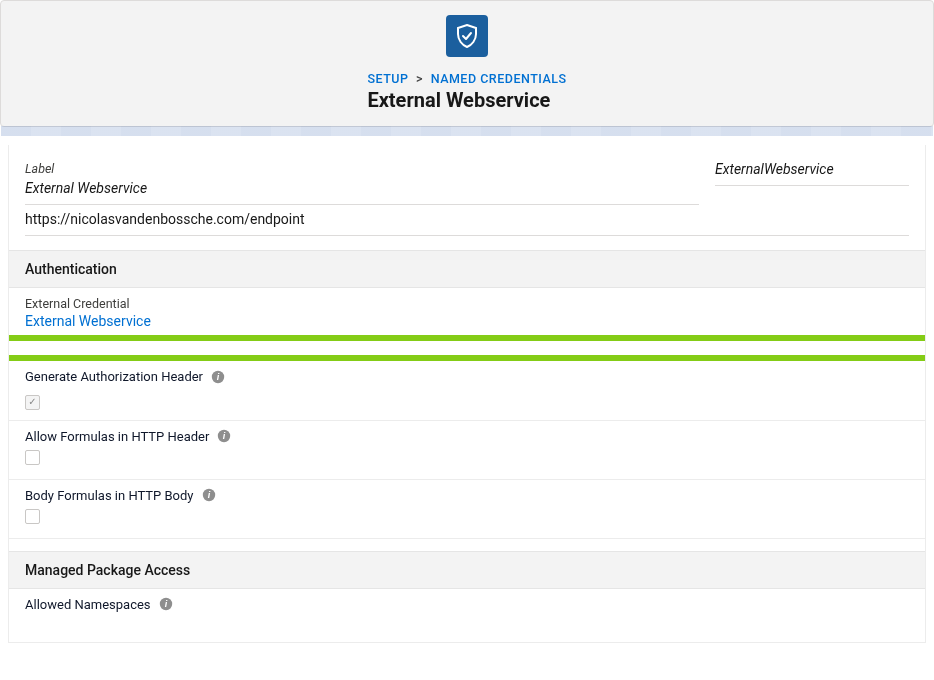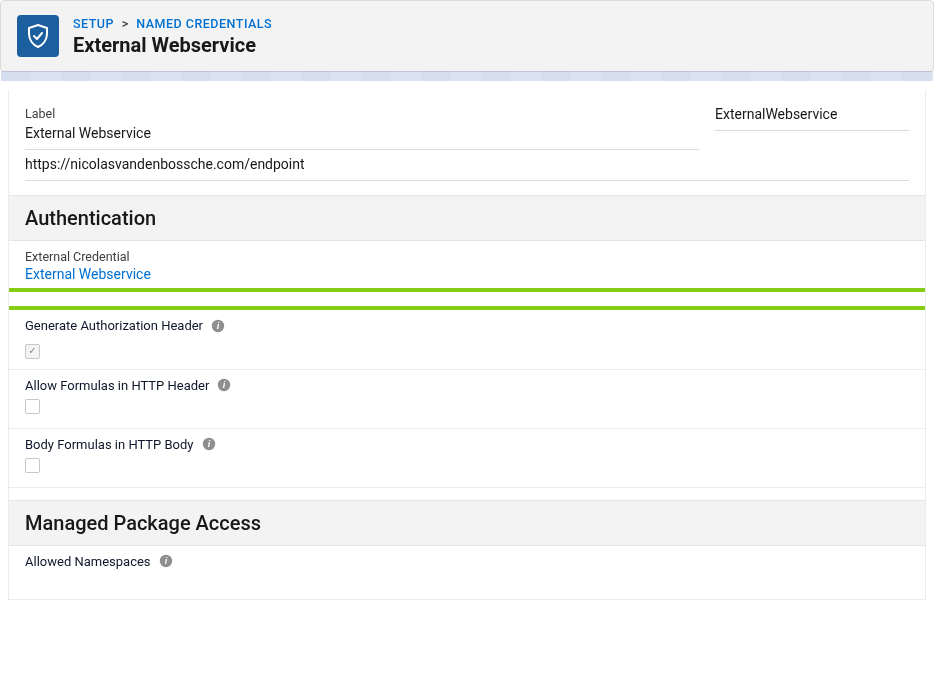--- a/index.html
+++ b/index.html
@@ -12,20 +12,21 @@
   .page-header {
     background: #f3f3f3;
     border: 1px solid #dddbda;
     border-radius: 4px;
     margin: 0;
     padding: 14px 16px;
     display: flex;
     align-items: center;
     gap: 14px;
     position: relative;
+    flex-direction: column;
   }
   .page-header::after {
     content: "";
     position: absolute;
     left: 0; right: 0; bottom: -10px;
     height: 10px;
     background:
       repeating-linear-gradient(90deg, #5a7fbd 0, #5a7fbd 30px, #6e8fc6 30px, #6e8fc6 60px);
     opacity: 0.25;
   }
@@ -71,21 +72,21 @@
   .field-value.link {
     color: #0070d2;
     cursor: pointer;
   }
 
   .section-header {
     background: #f3f3f3;
     border-top: 1px solid #e5e5e5;
     border-bottom: 1px solid #e5e5e5;
     padding: 10px 16px;
-    font-size: 20px;
+    font-size: 14px;
     font-weight: 500;
     color: #181818;
     margin-top: 12px;
   }
   .section-header.first { margin-top: 14px; }
 
   .option-row {
     padding: 8px 16px 10px 16px;
     border-bottom: 1px solid #ececec;
   }
@@ -119,26 +120,26 @@
     background: #f4f4f4;
     cursor: default;
   }
   .checkbox .tick {
     font-size: 10px;
     color: #888;
     line-height: 1;
   }
   .auth-field {
     padding: 8px 16px 6px 16px;
-    border-bottom: 4px solid #84cc16;
+    border-bottom: 6px solid #84cc16;
   }
   .auth-field .field-label { margin-bottom: 2px; }
 
   .top-fields-wrap { padding-top: 16px; }
-  .two-col { display: flex; }
+  .two-col { display: flex; font-style: italic; }
   .two-col .left { flex: 1; padding: 0 16px; }
   .two-col .right { flex: 0 0 210px; padding: 0 16px 0 0; }
   .single-field {
     border-bottom: 1px solid #dddbda;
     padding-bottom: 8px;
     margin-bottom: 6px;
   }
 </style>
 </head>
 <body>

